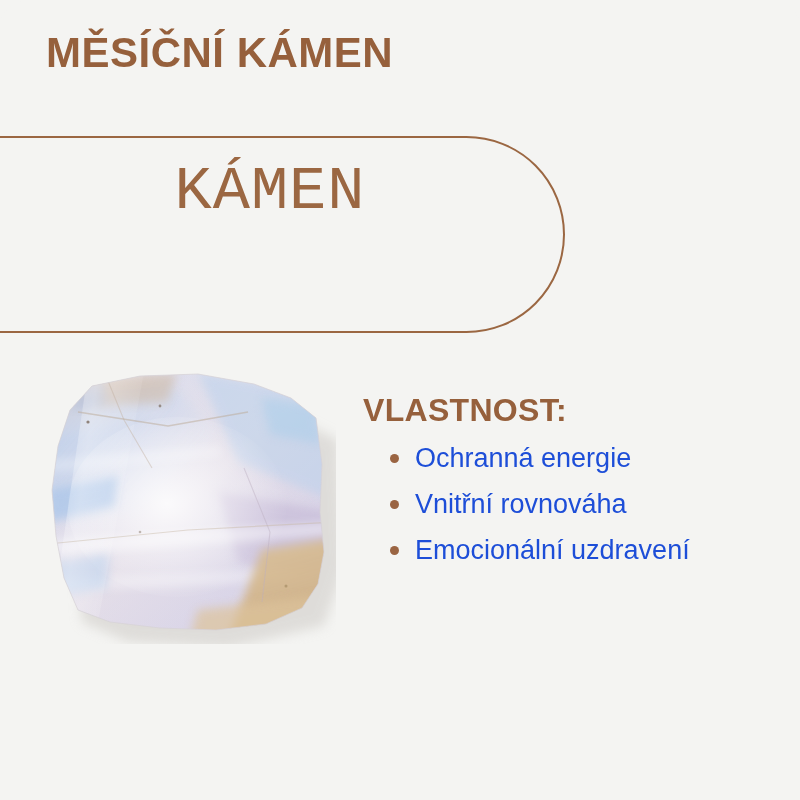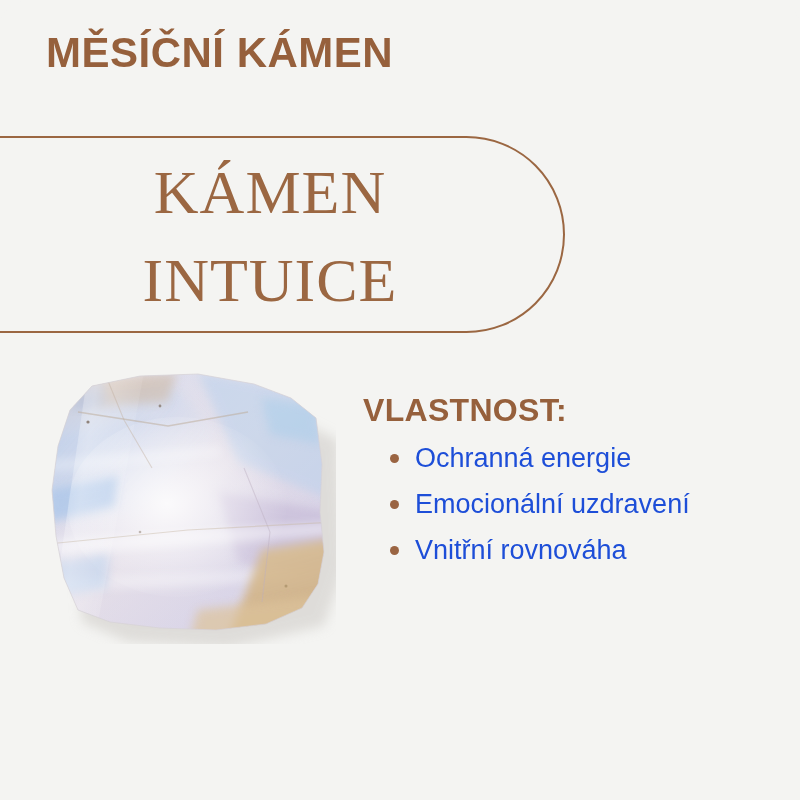--- a/index.html
+++ b/index.html
@@ -47,21 +47,21 @@
     box-sizing: border-box;
     background: transparent;
   }
   #headline-text {
     position: absolute;
     left: 0px;
     top: 148px;
     width: 540px;
     text-align: center;
     color: #9b6742;
-    font-family: Liberation Serif, serif;
+    font-family: Liberation Mono, monospace;
     font-size: 62px;
     line-height: 1.42;
     letter-spacing: 1px;
   }
   #headline-text .hl-line {
     display: block;
   }
 
   
   #stone-figure {
@@ -136,21 +136,20 @@
 <body>
 
 <div id="poster">
 
   <div id="main-title">MĚSÍČNÍ KÁMEN</div>
 
   <div id="headline-pill"></div>
 
   <div id="headline-text">
     <span class="hl-line">KÁMEN</span>
-    <span class="hl-line">INTUICE</span>
   </div>
 
   <div id="stone-figure">
     <svg id="stone-svg" viewBox="0 0 288 272" xmlns="http://www.w3.org/2000/svg">
       <defs>
         <clipPath id="stoneClip">
           <path d="M44,14 L92,4 L150,2 L206,12 L243,26 L268,46 L274,92 L272,140
                    L276,180 L270,212 L254,236 L218,252 L168,258 L112,256 L62,250
                    L30,238 L16,206 L8,164 L4,118 L10,74 L22,38 Z"></path>
         </clipPath>
@@ -246,23 +245,23 @@
 
   <div id="properties">
     <div id="properties-heading">VLASTNOST:</div>
     <ul id="properties-list">
       <li>
         <span class="bullet-dot"></span>
         <span>Ochranná energie</span>
       </li>
       <li>
         <span class="bullet-dot"></span>
-        <span>Emocionální uzdravení</span>
+        <span>Vnitřní rovnováha</span>
       </li>
       <li>
         <span class="bullet-dot"></span>
-        <span>Vnitřní rovnováha</span>
+        <span>Emocionální uzdravení</span>
       </li>
     </ul>
   </div>
 
 
 </div>
 
 </body></html>

